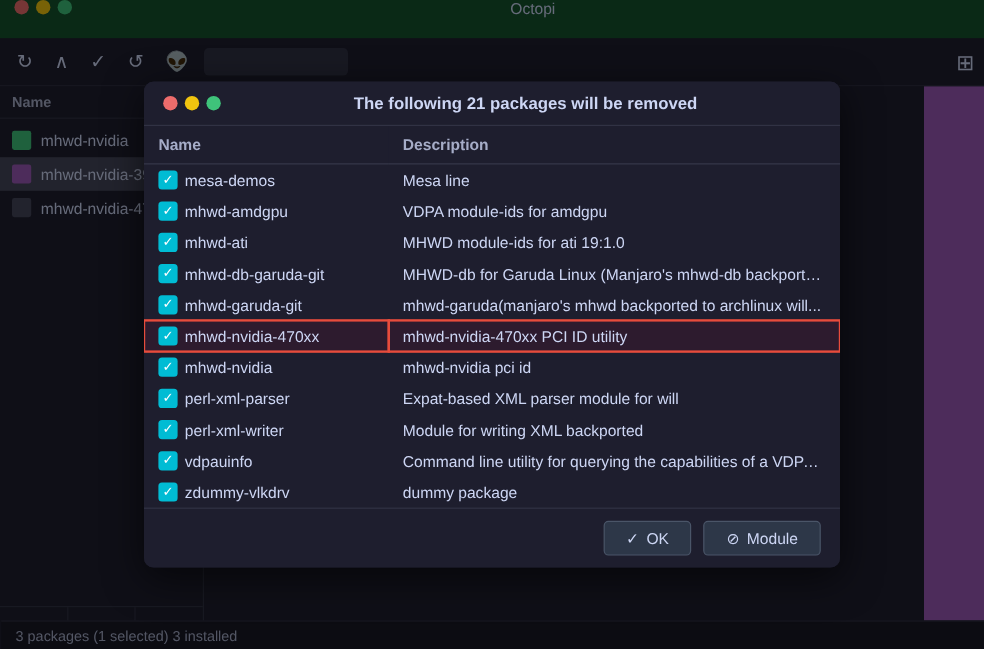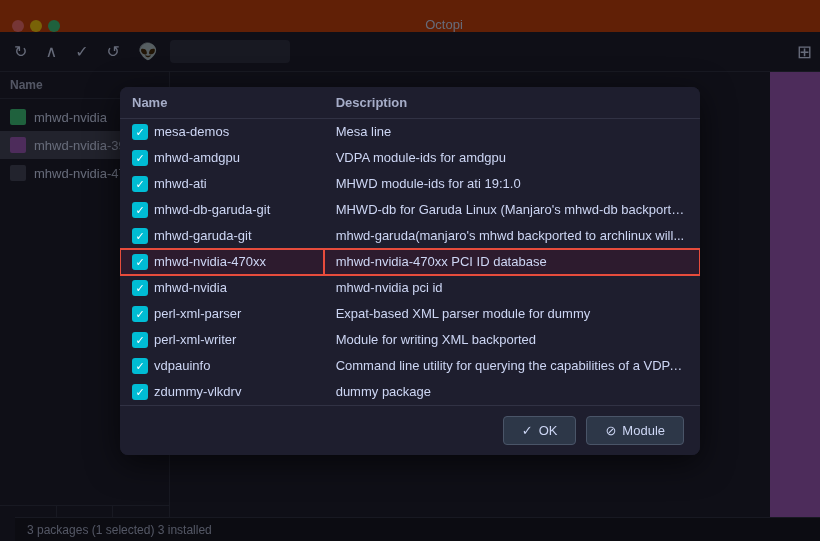--- a/index.html
+++ b/index.html
@@ -8,24 +8,24 @@
       height: 541px;
       background: #1e1e2e;
       font-family: 'Segoe UI', sans-serif;
       color: #cdd6f4;
       overflow: hidden;
       position: relative;
     }
 
     
     .titlebar {
-      background: #c2410c;
+      background: #14532d;
       height: 32px;
       display: flex;
-      align-items: flex-end;
+      align-items: flex-start;
       padding: 0 12px;
       gap: 20px;
     }
     .titlebar-dots { display: flex; gap: 6px; }
     .dot { width: 12px; height: 12px; border-radius: 50%; }
     .dot-red { background: #ed6c6c; }
     .dot-yellow { background: #f1c40f; }
     .dot-green { background: #3fc37a; }
     .titlebar-title {
       flex: 1;
@@ -262,21 +262,21 @@
       font-size: 13px;
       display: flex;
       align-items: center;
       gap: 6px;
     }
 
     
     .statusbar {
       position: absolute;
       bottom: 0;
-      left: 15px;
+      left: 1px;
       right: 0;
       height: 24px;
       background: #181825;
       border-top: 1px solid #313244;
       display: flex;
       align-items: center;
       padding: 0 12px;
       font-size: 12px;
       color: #a6adc8;
     }
@@ -333,20 +333,28 @@
   <div class="right-strip"></div>
 </div>
 
 <div class="statusbar">
   <span>3 packages (1 selected)  3 installed</span>
 </div>
 
 <div class="dialog-overlay">
   <div class="dialog">
 
+    <div class="dialog-titlebar">
+      <div class="dialog-dots">
+        <div class="dot dot-red"></div>
+        <div class="dot dot-yellow"></div>
+        <div class="dot dot-green"></div>
+      </div>
+      <div class="dialog-title">The following 21 packages will be removed</div>
+    </div>
 
     <div class="dialog-body">
       <div class="dialog-scroll">
         <table class="dialog-table">
           <thead>
             <tr>
               <th>Name</th>
               <th>Description</th>
             </tr>
           </thead>
@@ -396,39 +404,39 @@
                 </td>
                 <td class="desc-cell">mhwd-garuda(manjaro's mhwd backported to archlinux will...</td>
               </tr>
               <tr class="highlighted">
                 <td>
                   <div class="name-cell">
                     <span class="check-icon">✓</span>
                     <span>mhwd-nvidia-470xx</span>
                   </div>
                 </td>
-                <td class="desc-cell">mhwd-nvidia-470xx PCI ID database</td>
+                <td class="desc-cell">mhwd-nvidia-470xx PCI ID utility</td>
               </tr>
               <tr>
                 <td>
                   <div class="name-cell">
                     <span class="check-icon">✓</span>
                     <span>mhwd-nvidia</span>
                   </div>
                 </td>
                 <td class="desc-cell">mhwd-nvidia pci id</td>
               </tr>
               <tr>
                 <td>
                   <div class="name-cell">
                     <span class="check-icon">✓</span>
                     <span>perl-xml-parser</span>
                   </div>
                 </td>
-                <td class="desc-cell">Expat-based XML parser module for dummy</td>
+                <td class="desc-cell">Expat-based XML parser module for will</td>
               </tr>
               <tr>
                 <td>
                   <div class="name-cell">
                     <span class="check-icon">✓</span>
                     <span>perl-xml-writer</span>
                   </div>
                 </td>
                 <td class="desc-cell">Module for writing XML backported</td>
               </tr>

